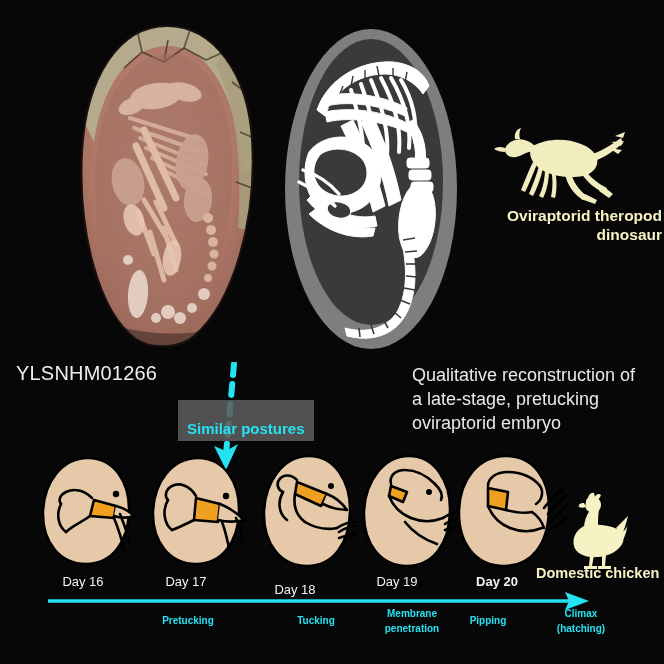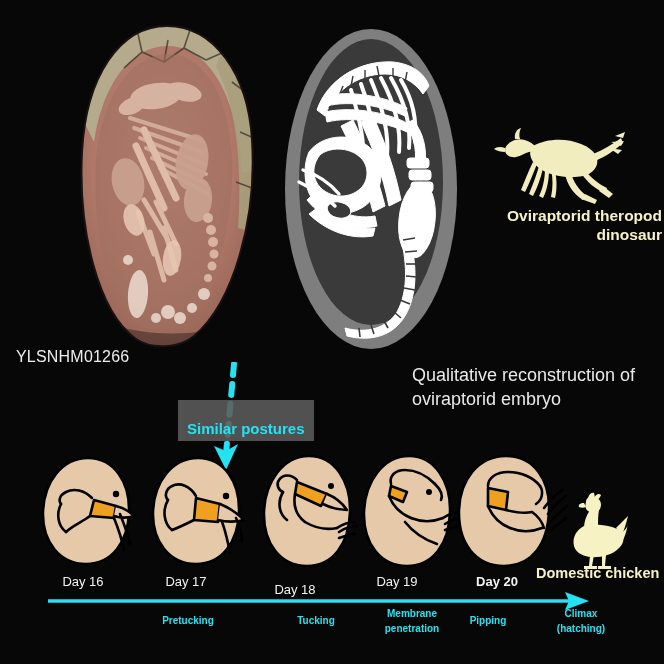--- a/index.html
+++ b/index.html
@@ -38,23 +38,23 @@
   
   #dino-label{
     left:452px; top:206px; width:210px;
     text-align:right;
     color:#F7F2C4;
     font-size:15.5px;
     font-weight:bold;
     line-height:19px;
   }
   #specimen-label{
-    left:16px; top:348px;
+    left:16px; top:362px;
     color:#EDEDED;
-    font-size:16px;
+    font-size:20px;
     letter-spacing:.2px;
   }
   #recon-caption{
     left:412px; top:363px; width:244px;
     color:#E9E9E9;
     font-size:18px;
     line-height:24px;
   }
 
   
@@ -360,20 +360,21 @@
 
   <div class="abs" id="dino-label">
     <div>Oviraptorid theropod</div>
     <div>dinosaur</div>
   </div>
 
   <div class="abs" id="specimen-label">YLSNHM01266</div>
 
   <div class="abs" id="recon-caption">
     <div>Qualitative reconstruction of</div>
+    <div>a late-stage, pretucking</div>
     <div>oviraptorid embryo</div>
   </div>
 
   <div class="abs" id="similar-arrow">
     <svg viewBox="0 0 70 110" xmlns="http://www.w3.org/2000/svg">
       <line x1="38" y1="2" x2="30" y2="92" stroke="#25E2F2" stroke-width="6" stroke-linecap="round" stroke-dasharray="11 9"></line>
       <path d="M30 108 L18 84 L30 89 L42 82 Z" fill="#25E2F2"></path>
     </svg>
   </div>
   <div class="abs" id="similar-badge">Similar postures</div>

